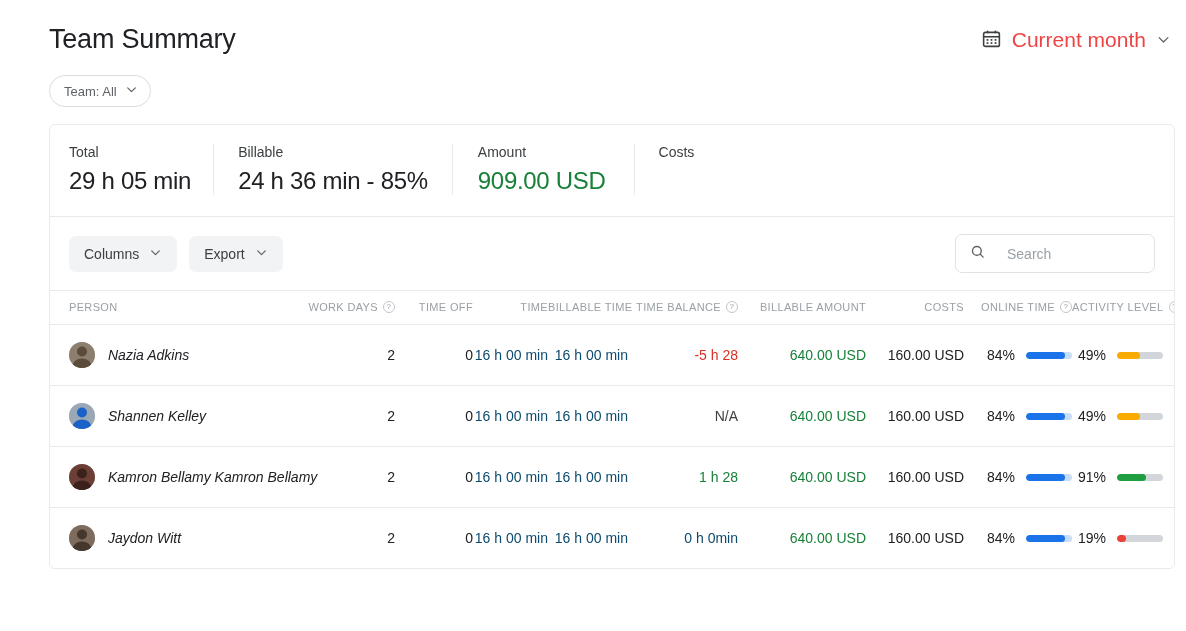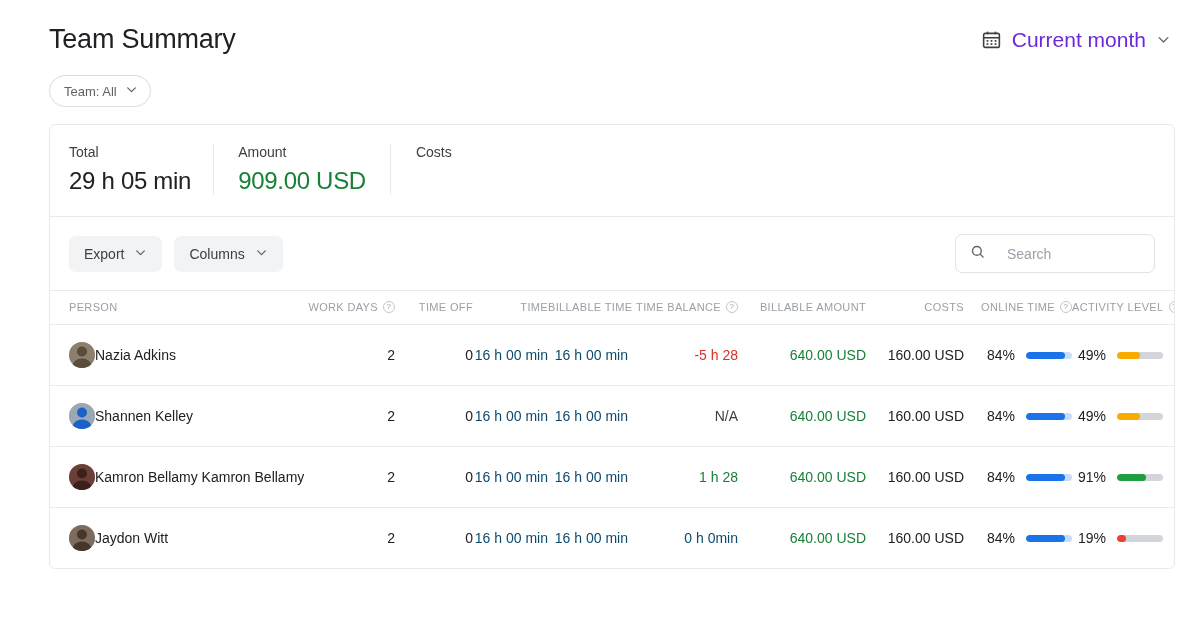--- a/index.html
+++ b/index.html
@@ -11,22 +11,22 @@
   }
   .page { position: relative; width: 1186px; height: 631px; padding: 0 30px; margin-left: 19px; }
 
   
   .header {
     display: flex; align-items: center; justify-content: space-between;
     padding-top: 24px;
   }
   .page-title { font-size: 27px; font-weight: 400; color: #202124; letter-spacing: -0.2px; }
   .date-picker {
-    display: flex; align-items: center; gap: 10px;
-    font-size: 21px; color: #6d28d9; cursor: pointer; padding-right: 4px;
+    display: flex; gap: 10px;
+    font-size: 21px; color: #ef4444; cursor: pointer; padding-right: 4px;
   }
   .cal-icon { display: inline-flex; color: #3c4043; }
   .chev { display: inline-block; color: #5f6368; }
 
   
   .filter-row { margin-top: 20px; }
   .team-chip {
     display: inline-flex; align-items: center; gap: 8px;
     border: 1px solid #dadce0; border-radius: 18px;
     padding: 7px 12px 7px 14px; font-size: 13px; color: #5f6368;
@@ -92,21 +92,21 @@
     font-size: 8px; color: #9aa0a6; line-height: 1;
   }
 
   tbody td {
     font-size: 14px; color: #202124; text-align: right;
     padding: 17px 0; border-bottom: 1px solid #e8eaed;
     white-space: nowrap; vertical-align: middle;
   }
   tbody tr:last-child td { border-bottom: none; }
   td.person-col { text-align: left; padding-left: 19px; }
-  .person { display: flex; align-items: center; gap: 0; }
+  .person { display: flex; align-items: center; gap: 13px; font-style: italic; }
   .avatar {
     width: 26px; height: 26px; border-radius: 50%; flex: 0 0 26px;
     background: #cfd3d7; overflow: hidden; position: relative;
   }
   .avatar svg { display: block; width: 100%; height: 100%; }
   .pname { font-size: 14px; color: #202124; }
 
   .link { color: #0c4a6e; }
   .green { color: #188038; }
   .red { color: #d93025; }
@@ -178,42 +178,46 @@
   </div>
 
   <div class="card">
 
     <div class="stats">
       <div class="stat">
         <div class="stat-label">Total</div>
         <div class="stat-value">29 h 05 min</div>
       </div>
       <div class="stat">
+        <div class="stat-label">Billable</div>
+        <div class="stat-value">24 h 36 min - 85%</div>
+      </div>
+      <div class="stat">
         <div class="stat-label">Amount</div>
         <div class="stat-value green">909.00 USD</div>
       </div>
       <div class="stat">
         <div class="stat-label">Costs</div>
       </div>
     </div>
 
     <div class="divider"></div>
 
     <div class="toolbar">
       <div class="tb-left">
         <button class="tb-btn">
-          <span>Export</span>
+          <span>Columns</span>
           <span class="chev">
             <svg width="13" height="13" viewBox="0 0 24 24" fill="none" stroke="currentColor" stroke-width="2.3" stroke-linecap="round" stroke-linejoin="round">
                 <polyline points="5 9 12 16 19 9"></polyline>
               </svg>
           </span>
         </button>
         <button class="tb-btn">
-          <span>Columns</span>
+          <span>Export</span>
           <span class="chev">
             <svg width="13" height="13" viewBox="0 0 24 24" fill="none" stroke="currentColor" stroke-width="2.3" stroke-linecap="round" stroke-linejoin="round">
                 <polyline points="5 9 12 16 19 9"></polyline>
               </svg>
           </span>
         </button>
       </div>
 
       <div class="search-box">
         <span>

